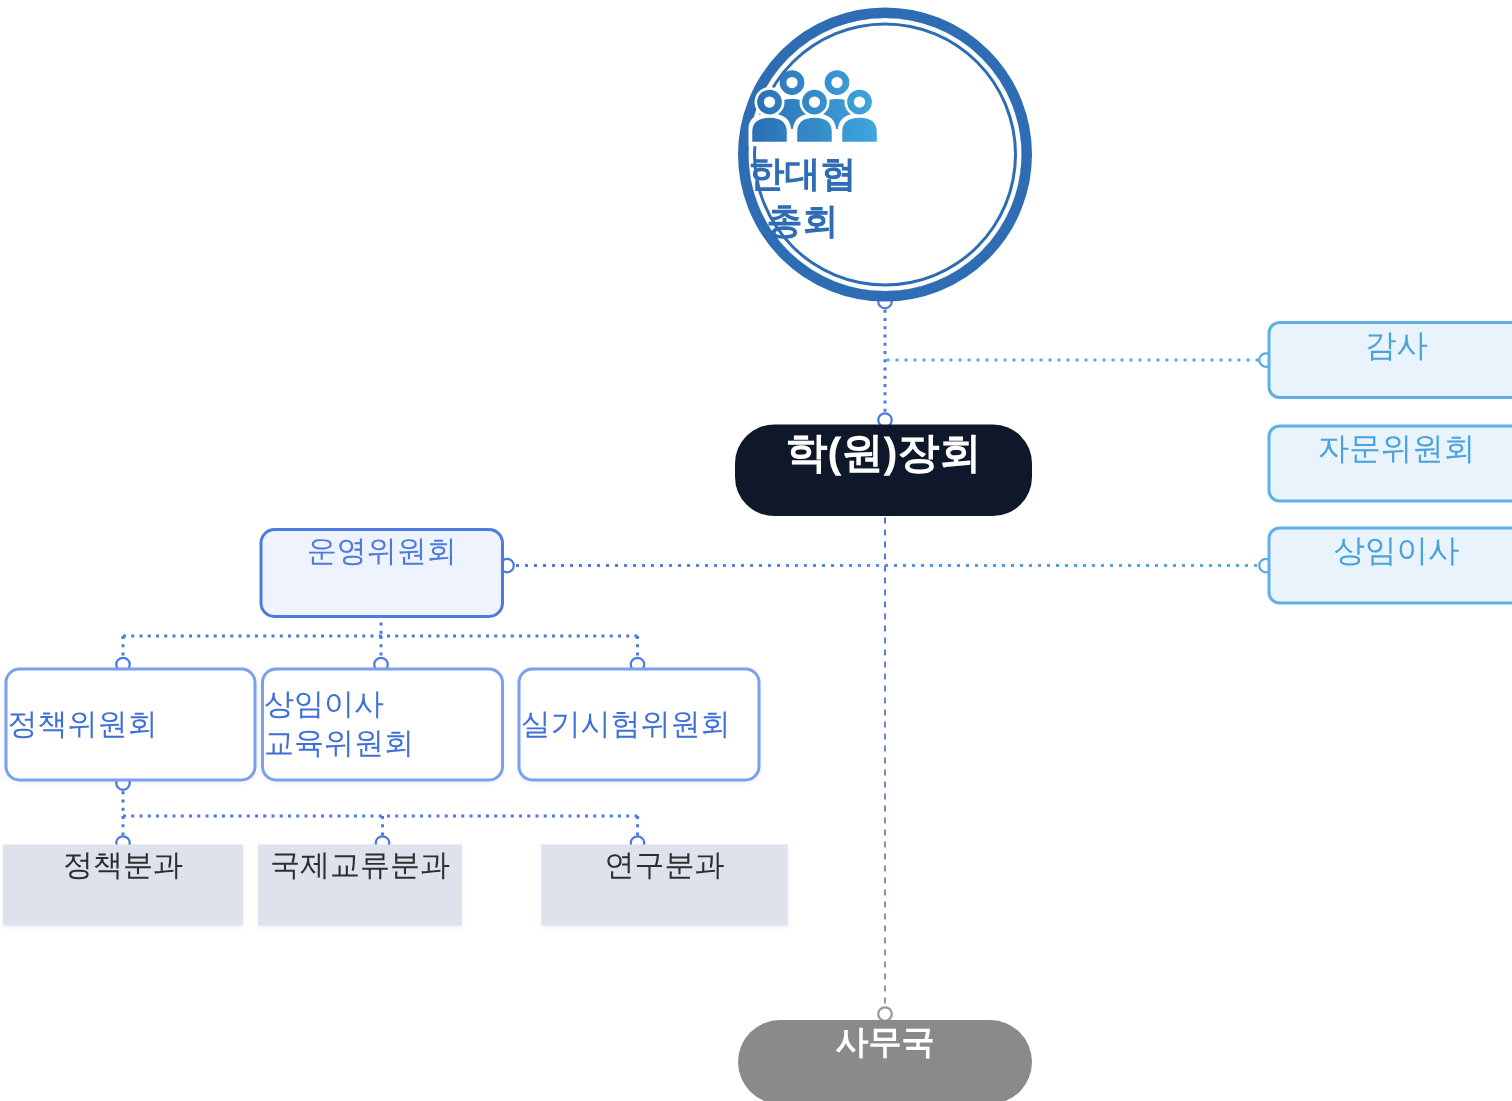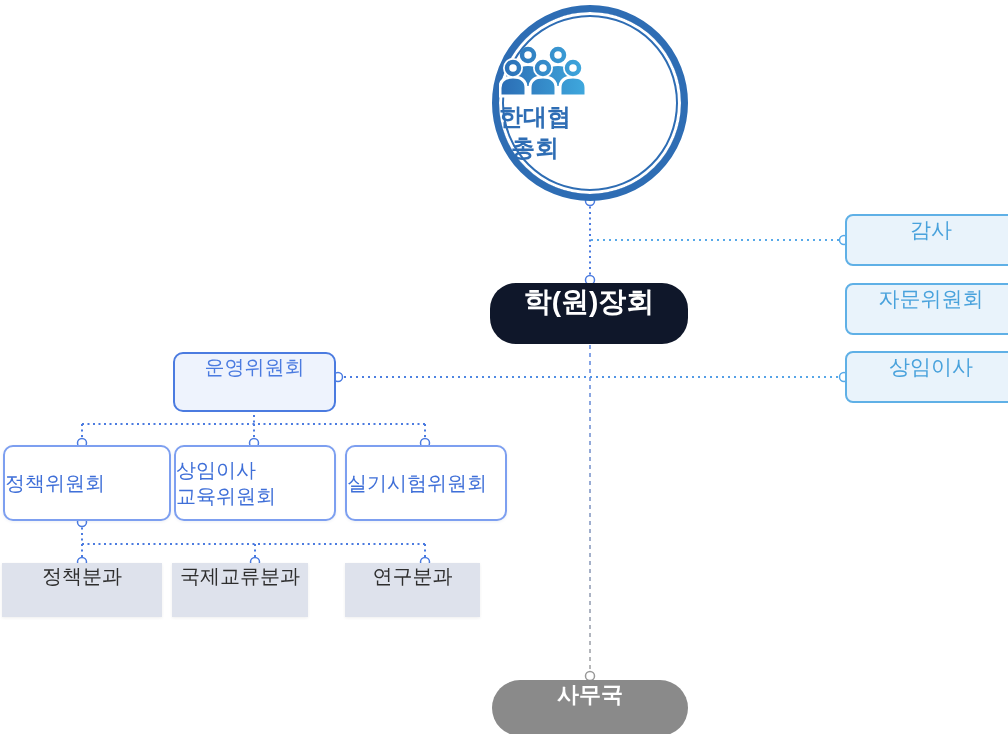--- a/index.html
+++ b/index.html
@@ -54,21 +54,21 @@
   .committee-box.c1{left:174px;width:162px}
   .committee-box.c2{left:345px;width:162px}
 
   .division-box{
     top:563px;height:54px;border-radius:0;background:var(--division-fill);
     color:var(--division-text);font-size:20px;font-weight:500;
     box-shadow:0 1px 3px rgba(0,0,0,.07);
   }
   .division-box.d0{left:2px;width:160px}
   .division-box.d1{left:172px;width:136px}
-  .division-box.d2{left:345px;width:135px}
+  .division-box.d2{left:361px;width:164px}
 
   .office-pill{
     left:492px;top:680px;width:196px;height:56px;border-radius:28px;
     background:var(--office-gray);color:#fff;font-size:22px;font-weight:700;
   }
 
   
   .c-blue{stroke:var(--node-blue);stroke-width:2;fill:none;stroke-dasharray:2 3.5}
   .c-light{stroke:#57a9e8;stroke-width:2;fill:none;stroke-dasharray:2 4}
   .c-grad-h{stroke:url(#gradH);stroke-width:2;fill:none;stroke-dasharray:2 4}

